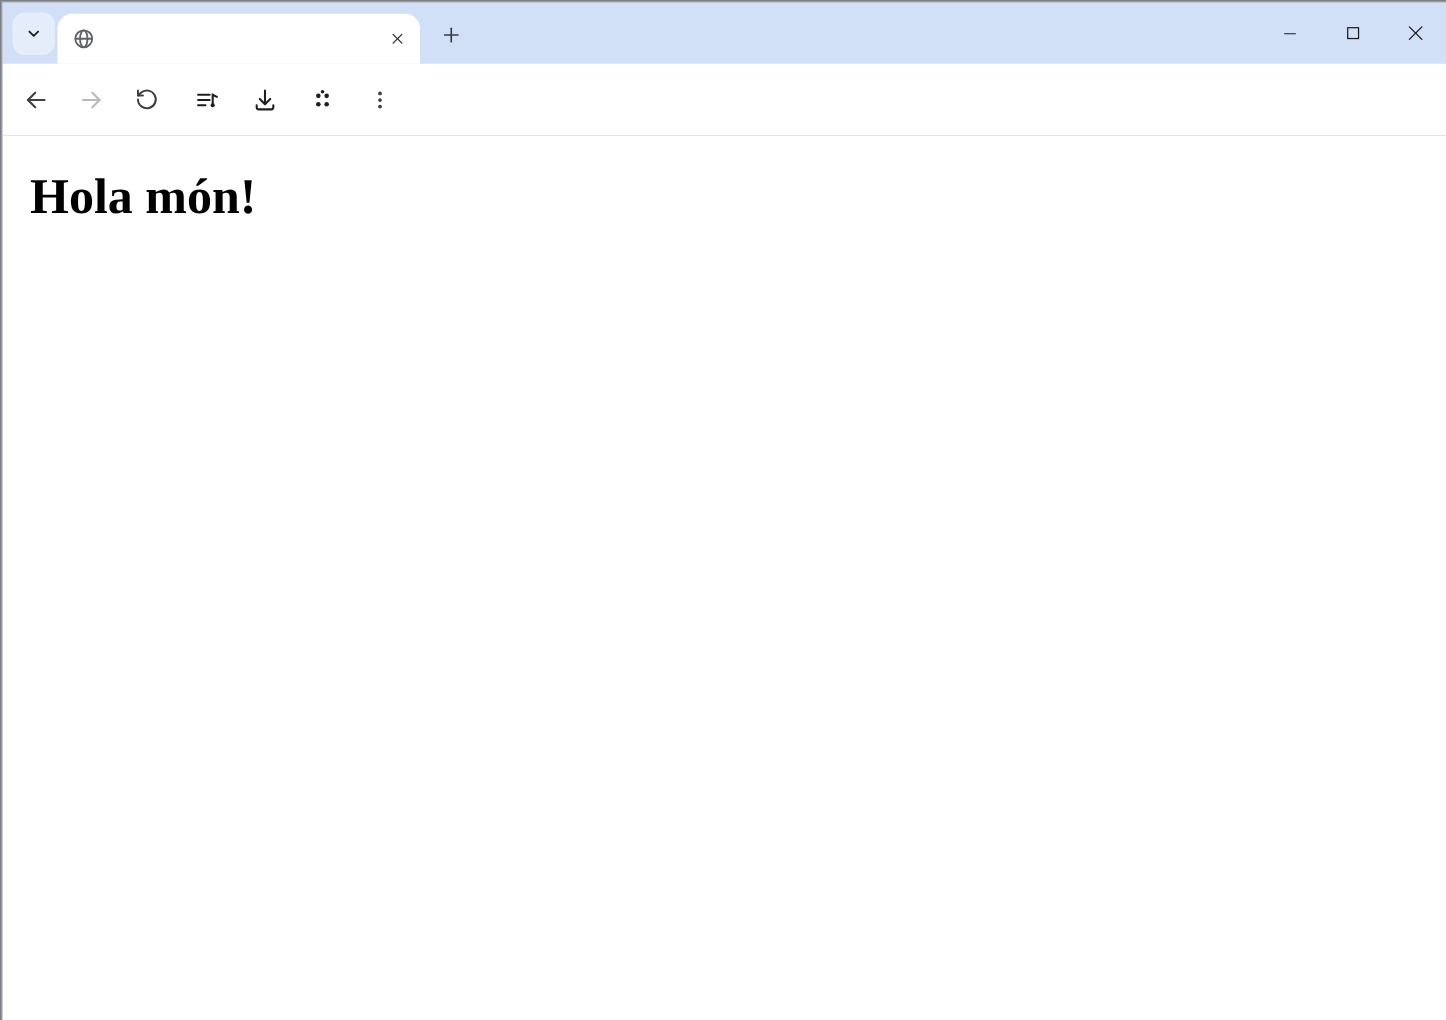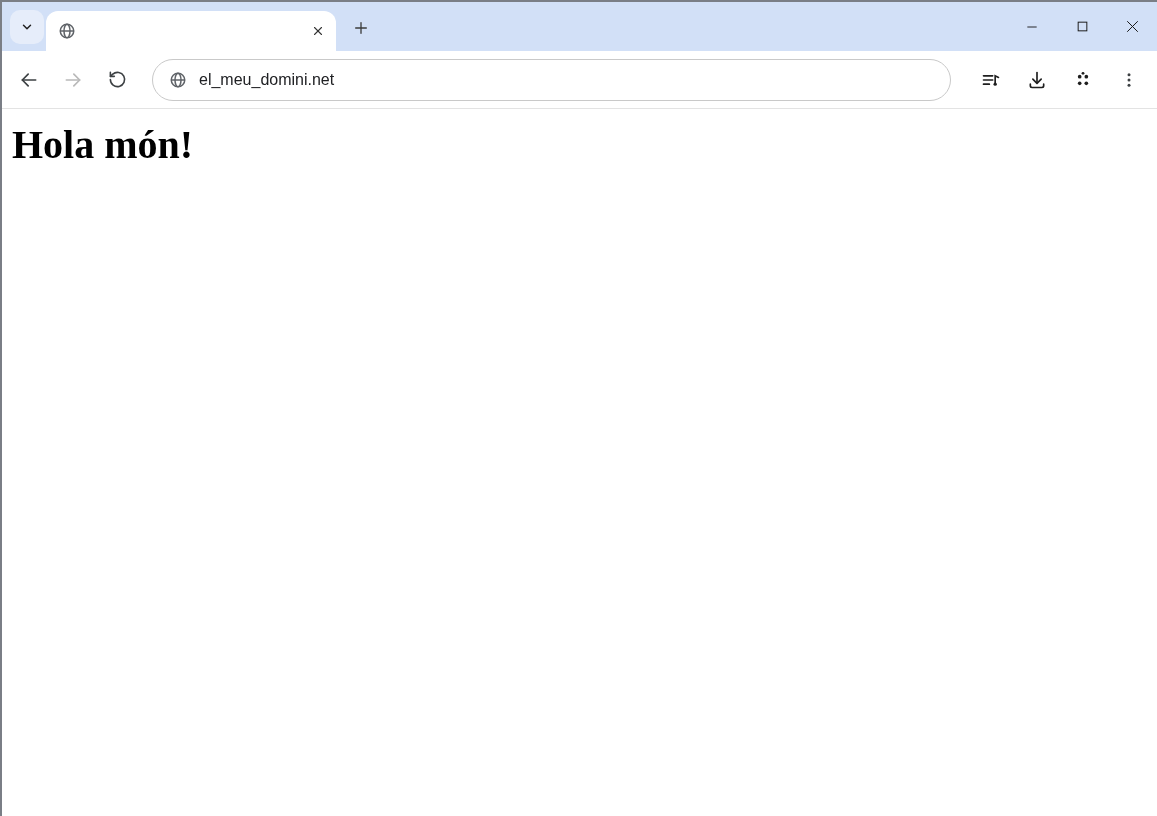--- a/index.html
+++ b/index.html
@@ -82,21 +82,21 @@
   .toolbar-icons { display:flex; align-items:center; gap:6px; margin-left:4px; }
   .tool-btn { width:40px; height:40px; display:flex; align-items:center; justify-content:center; color:#1f1f1f; border-radius:50%; }
 
   
   .page {
     padding: 12px 10px;
     background:#fff;
     height: calc(816px - 49px - 58px - 2px);
   }
   .page h1 {
-    margin:0;
+    margin:12px;
     font-family: "Times New Roman", Times, serif;
     font-weight:700;
     font-size:40px;
     color:#000;
   }
 
   svg { display:block; }
 </style>
 </head>
 <body>
@@ -165,30 +165,20 @@
         <polyline points="13 5 20 12 13 19"></polyline>
       </svg>
   </div>
   <div class="nav-btn">
     <svg width="19" height="19" viewBox="0 0 24 24" fill="none" stroke="#3c4043" stroke-width="2" stroke-linecap="round" stroke-linejoin="round">
         <path d="M3 12a9 9 0 1 0 3-6.7L3 8"></path>
         <polyline points="3 3 3 8 8 8"></polyline>
       </svg>
   </div>
 
-  <div class="omnibox">
-    <span class="site-icon">
-      <svg width="18" height="18" viewBox="0 0 24 24" fill="none" stroke="#5f6368" stroke-width="2">
-          <circle cx="12" cy="12" r="9"></circle>
-          <ellipse cx="12" cy="12" rx="4" ry="9"></ellipse>
-          <line x1="3" y1="12" x2="21" y2="12"></line>
-        </svg>
-    </span>
-    <span class="url-text">el_meu_domini.net</span>
-  </div>
 
   <div class="toolbar-icons">
     <div class="tool-btn">
       <svg width="20" height="20" viewBox="0 0 24 24" fill="none" stroke="#1f1f1f" stroke-width="2" stroke-linecap="round">
           <line x1="3" y1="7" x2="14" y2="7"></line>
           <line x1="3" y1="12" x2="14" y2="12"></line>
           <line x1="3" y1="17" x2="10" y2="17"></line>
           <path d="M17 17V7l4 2" fill="none"></path>
           <circle cx="17" cy="17" r="2" fill="#1f1f1f" stroke="none"></circle>
         </svg>

